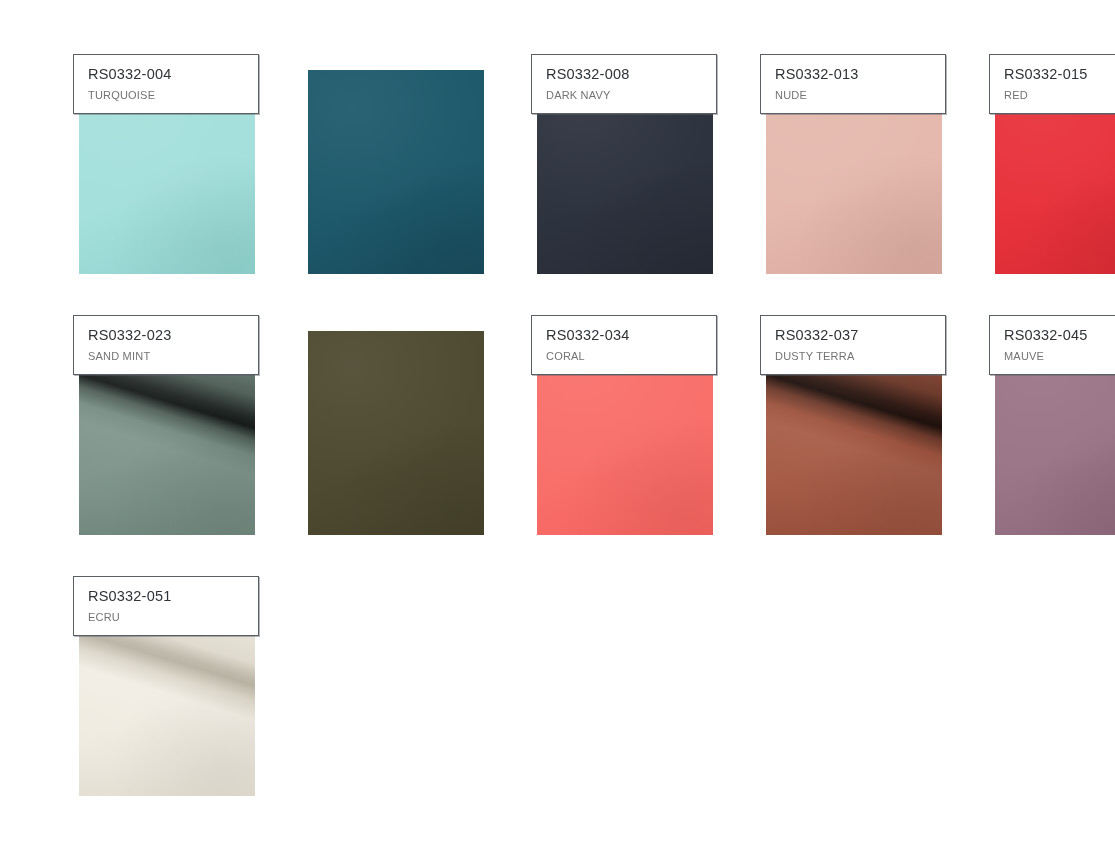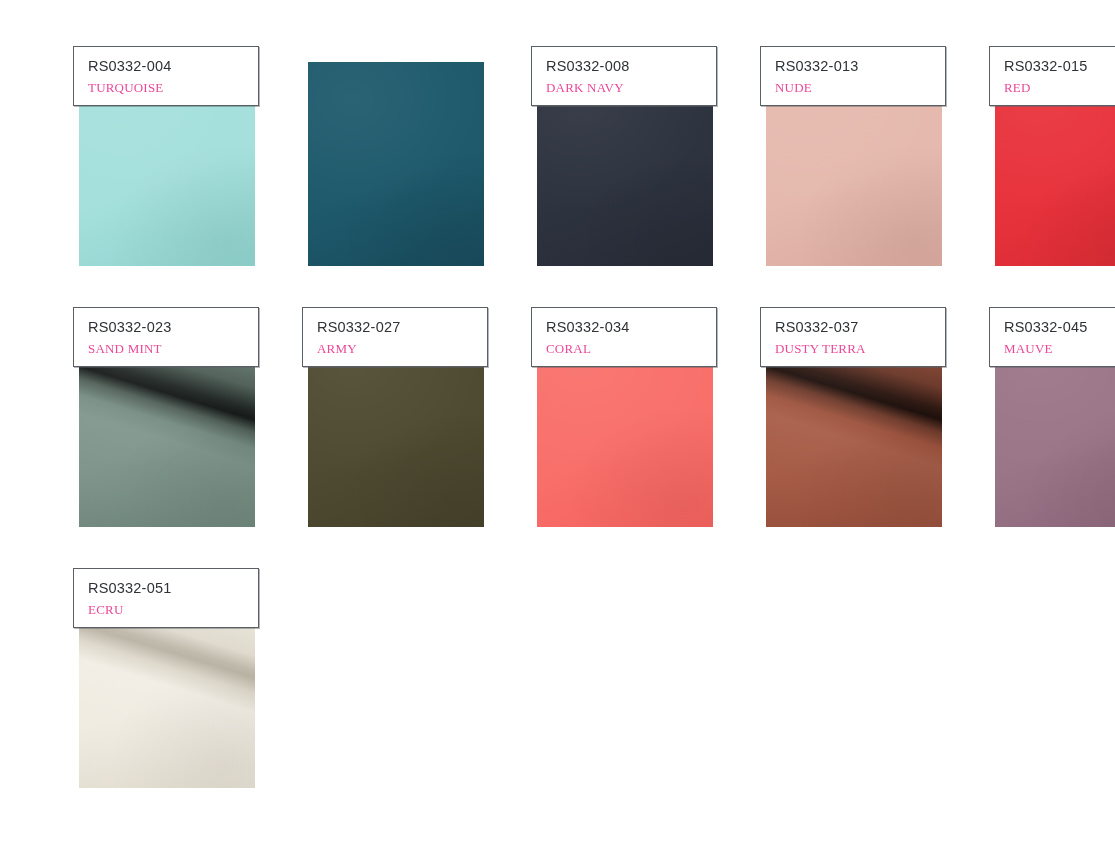--- a/index.html
+++ b/index.html
@@ -17,21 +17,21 @@
   #catalog {
     position: relative;
     width: 1115px;
     height: 849px;
     background: #ffffff;
   }
 
   .swatch-grid {
     position: absolute;
     left: 73px;
-    top: 46px;
+    top: 54px;
     width: 980px;
     display: grid;
     grid-template-columns: repeat(5, 188px);
     column-gap: 10px;
     row-gap: 33px;
     gap: 41px;
   }
 
   .swatch-card {
     position: relative;
@@ -91,26 +91,25 @@
 
   .code {
     font-size: 14.5px;
     line-height: 21px;
     letter-spacing: 0.2px;
     color: #2f3337;
     white-space: nowrap;
   }
 
   .name {
-    font-size: 13px;
+    font-size: 11px;
     line-height: 21px;
     letter-spacing: 0.2px;
-    color: #ec4899;
+    color: #737373;
     white-space: nowrap;
-    font-family: Liberation Serif, serif;
   }
 </style>
 </head>
 <body>
 
 <div id="catalog">
   <div class="swatch-grid">
       <div class="swatch-card">
         <div class="swatch-color">
           <div class="fabric" style="background: linear-gradient(160deg, rgb(165, 224, 220) 0%, rgb(165, 224, 220) 55%, rgb(143, 211, 206) 100%);"></div>
@@ -166,24 +165,20 @@
         <div class="label-plate">
           <div class="code">RS0332-023</div>
           <div class="name">SAND MINT</div>
         </div>
       </div>
       <div class="swatch-card">
         <div class="swatch-color">
           <div class="fabric" style="background: linear-gradient(160deg, rgb(79, 75, 50) 0%, rgb(79, 75, 50) 55%, rgb(69, 65, 42) 100%);"></div>
           <div class="cloth"></div>
         </div>
-        <div class="label-plate">
-          <div class="code">RS0332-027</div>
-          <div class="name">ARMY</div>
-        </div>
       </div>
       <div class="swatch-card">
         <div class="swatch-color">
           <div class="fabric" style="background: linear-gradient(160deg, rgb(249, 112, 107) 0%, rgb(249, 112, 107) 55%, rgb(244, 98, 93) 100%);"></div>
           <div class="cloth"></div>
         </div>
         <div class="label-plate">
           <div class="code">RS0332-034</div>
           <div class="name">CORAL</div>
         </div>

